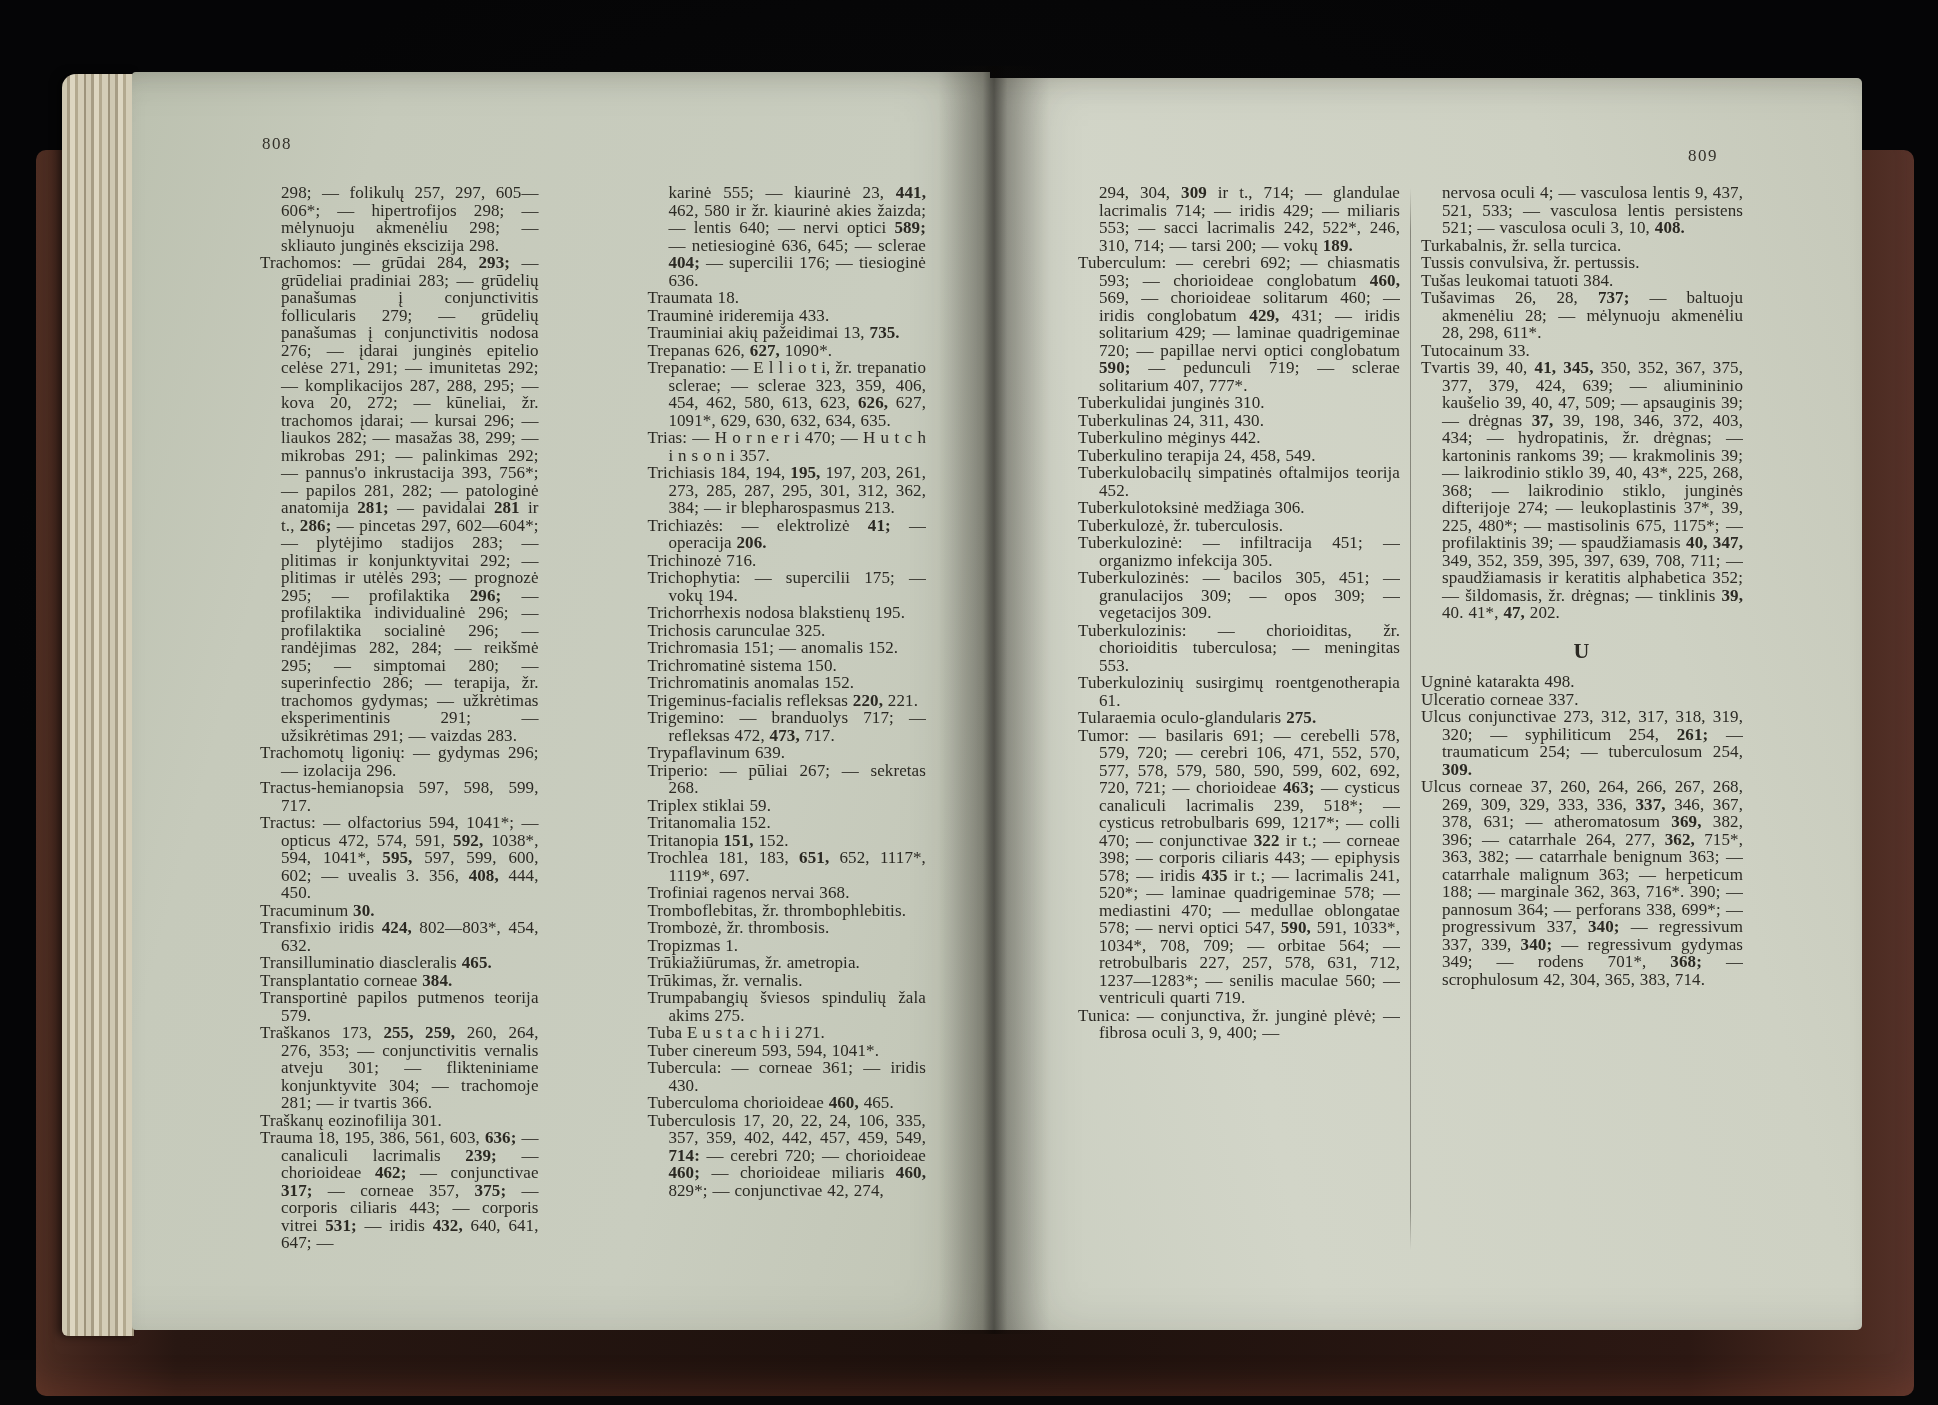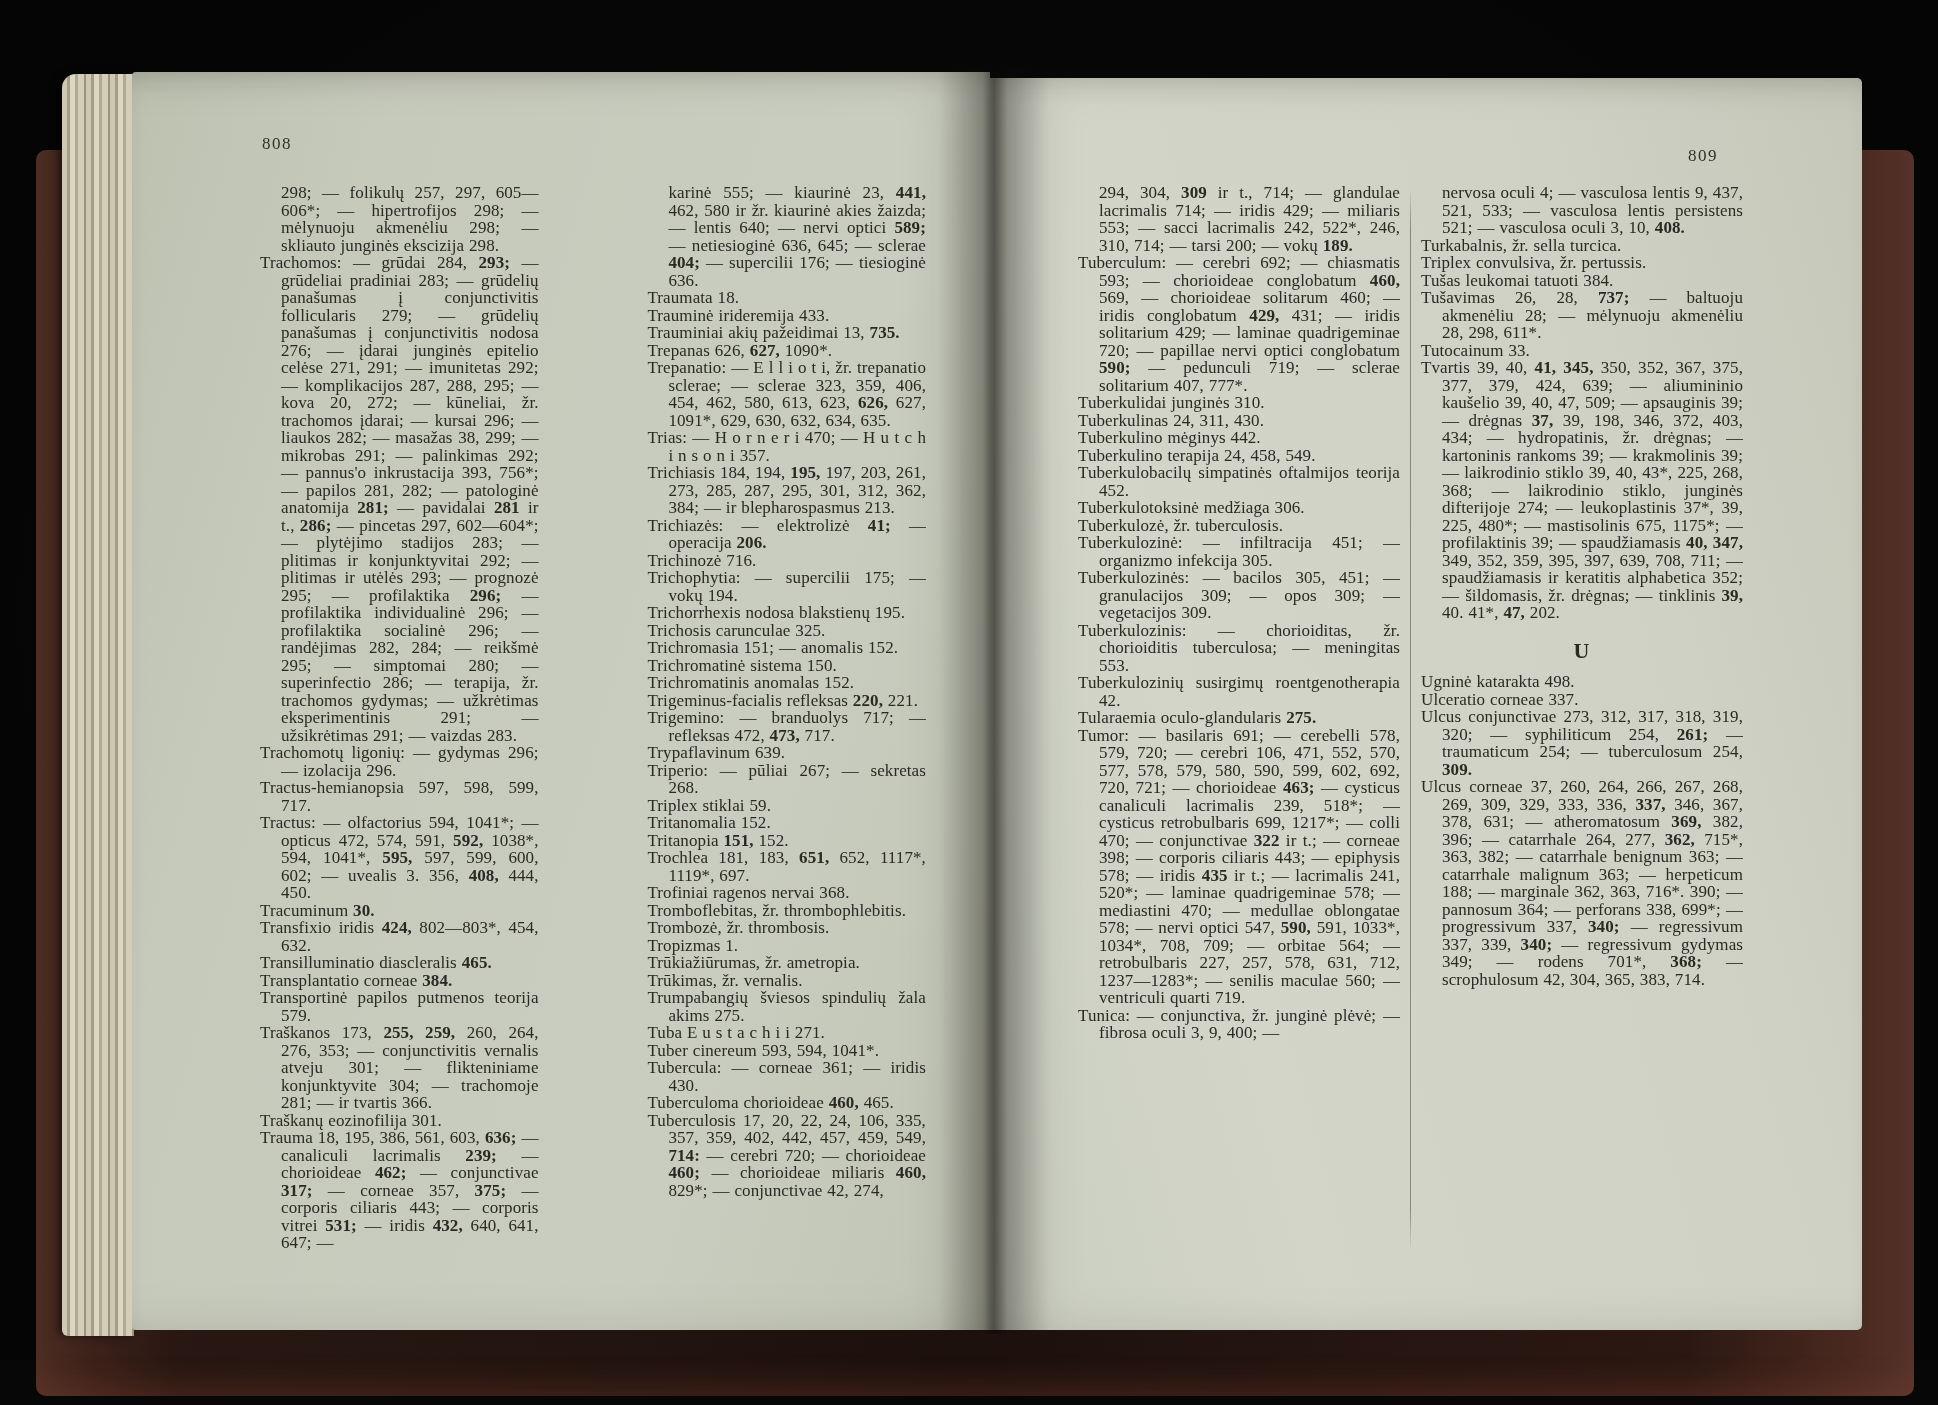--- a/index.html
+++ b/index.html
@@ -166,30 +166,30 @@
           <p class="blk entry">Tuberkulidai junginės 310.</p>
           <p class="blk entry">Tuberkulinas 24, 311, 430.</p>
           <p class="blk entry">Tuberkulino mėginys 442.</p>
           <p class="blk entry">Tuberkulino terapija 24, 458, 549.</p>
           <p class="blk entry">Tuberkulobacilų simpatinės oftalmijos teorija 452.</p>
           <p class="blk entry">Tuberkulotoksinė medžiaga 306.</p>
           <p class="blk entry">Tuberkulozė, žr. tuberculosis.</p>
           <p class="blk entry">Tuberkulozinė: — infiltracija 451; — organizmo infekcija 305.</p>
           <p class="blk entry">Tuberkulozinės: — bacilos 305, 451; — granulacijos 309; — opos 309; — vegetacijos 309.</p>
           <p class="blk entry">Tuberkulozinis: — chorioiditas, žr. chorioiditis tuberculosa; — meningitas 553.</p>
-          <p class="blk entry">Tuberkulozinių susirgimų roentgenotherapia 42.</p>
+          <p class="blk entry">Tuberkulozinių susirgimų roentgenotherapia 61.</p>
           <p class="blk entry">Tularaemia oculo-glandularis <b>275.</b></p>
           <p class="blk entry">Tumor: — basilaris 691; — cerebelli 578, 579, 720; — cerebri 106, 471, 552, 570, 577, 578, 579, 580, 590, 599, 602, 692, 720, 721; — chorioideae <b>463;</b> — cysticus canaliculi lacrimalis 239, 518*; — cysticus retrobulbaris 699, 1217*; — colli 470; — conjunctivae <b>322</b> ir t.; — corneae 398; — corporis ciliaris 443; — epiphysis 578; — iridis <b>435</b> ir t.; — lacrimalis 241, 520*; — laminae quadrigeminae 578; — mediastini 470; — medullae oblongatae 578; — nervi optici 547, <b>590,</b> 591, 1033*, 1034*, 708, 709; — orbitae 564; — retrobulbaris 227, 257, 578, 631, 712, 1237—1283*; — senilis maculae 560; — ventriculi quarti 719.</p>
           <p class="blk entry">Tunica: — conjunctiva, žr. junginė plėvė; — fibrosa oculi 3, 9, 400; —</p>
         </div>
       <div class="col-divider"></div>
       <div class="col">
           <p class="blk cont">nervosa oculi 4; — vasculosa lentis 9, 437, 521, 533; — vasculosa lentis persistens 521; — vasculosa oculi 3, 10, <b>408.</b></p>
           <p class="blk entry">Turkabalnis, žr. sella turcica.</p>
-          <p class="blk entry">Triplex convulsiva, žr. pertussis.</p>
+          <p class="blk entry">Tussis convulsiva, žr. pertussis.</p>
           <p class="blk entry">Tušas leukomai tatuoti 384.</p>
           <p class="blk entry">Tušavimas 26, 28, <b>737;</b> — baltuoju akmenėliu 28; — mėlynuoju akmenėliu 28, 298, 611*.</p>
           <p class="blk entry">Tutocainum 33.</p>
           <p class="blk entry">Tvartis 39, 40, <b>41, 345,</b> 350, 352, 367, 375, 377, 379, 424, 639; — aliumininio kaušelio 39, 40, 47, 509; — apsauginis 39; — drėgnas <b>37,</b> 39, 198, 346, 372, 403, 434; — hydropatinis, žr. drėgnas; — kartoninis rankoms 39; — krakmolinis 39; — laikrodinio stiklo 39, 40, 43*, 225, 268, 368; — laikrodinio stiklo, junginės difterijoje 274; — leukoplastinis 37*, 39, 225, 480*; — mastisolinis 675, 1175*; — profilaktinis 39; — spaudžiamasis <b>40, 347,</b> 349, 352, 359, 395, 397, 639, 708, 711; — spaudžiamasis ir keratitis alphabetica 352; — šildomasis, žr. drėgnas; — tinklinis <b>39,</b> 40. 41*, <b>47,</b> 202.</p>
           <p class="blk heading">U</p>
           <p class="blk entry">Ugninė katarakta 498.</p>
           <p class="blk entry">Ulceratio corneae 337.</p>
           <p class="blk entry">Ulcus conjunctivae 273, 312, 317, 318, 319, 320; — syphiliticum 254, <b>261;</b> — traumaticum 254; — tuberculosum 254, <b>309.</b></p>
           <p class="blk entry">Ulcus corneae 37, 260, 264, 266, 267, 268, 269, 309, 329, 333, 336, <b>337,</b> 346, 367, 378, 631; — atheromatosum <b>369,</b> 382, 396; — catarrhale 264, 277, <b>362,</b> 715*, 363, 382; — catarrhale benignum 363; — catarrhale malignum 363; — herpeticum 188; — marginale 362, 363, 716*. 390; — pannosum 364; — perforans 338, 699*; — progressivum 337, <b>340;</b> — regressivum 337, 339, <b>340;</b> — regressivum gydymas 349; — rodens 701*, <b>368;</b> — scrophulosum 42, 304, 365, 383, 714.</p>
         </div>

